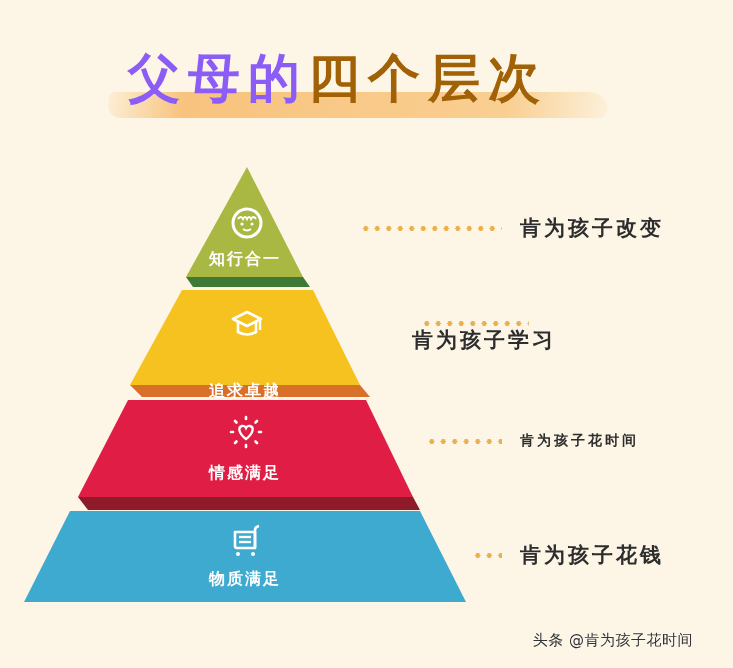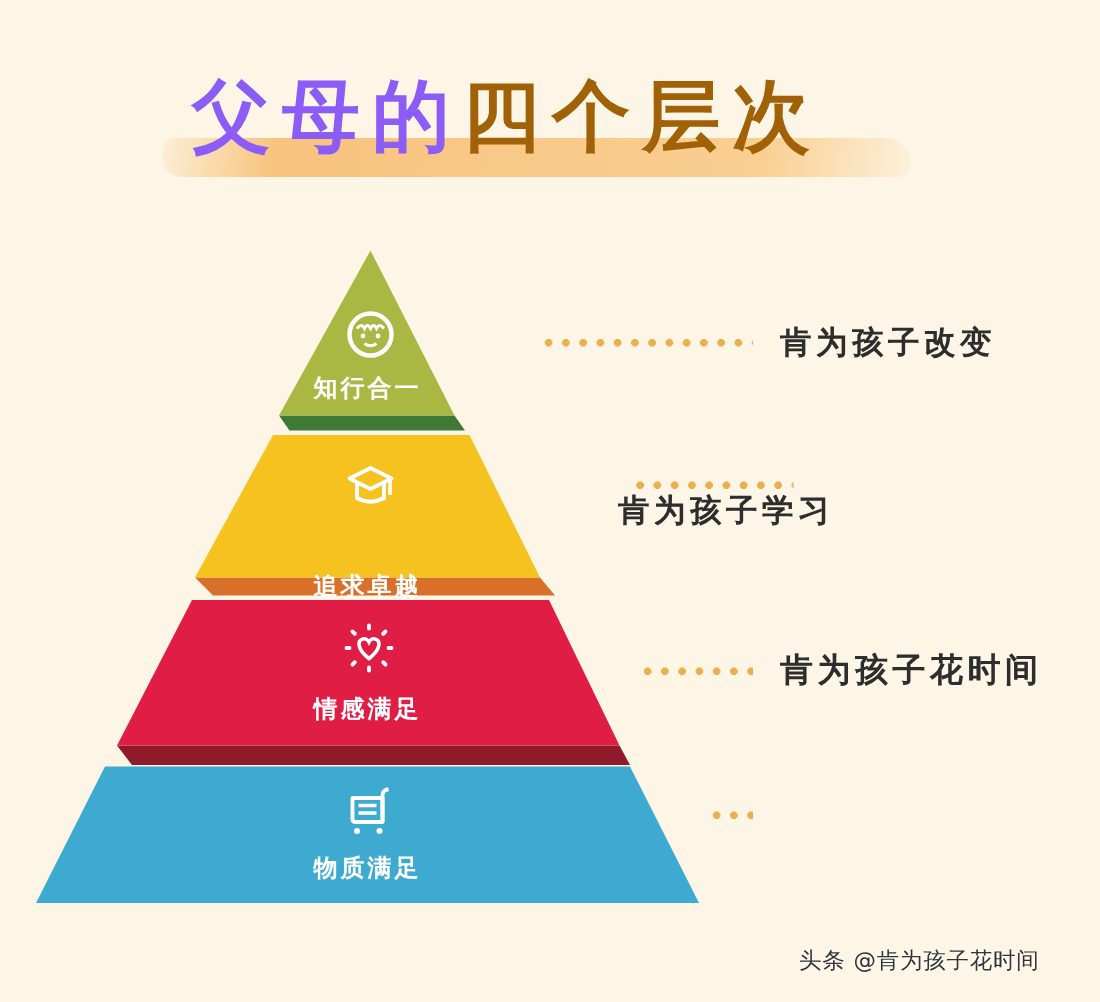--- a/index.html
+++ b/index.html
@@ -83,19 +83,20 @@
 <div class="row" style="left:360px;top:214px;">
   <div class="dots" style="width:142px;"></div>
   <div class="row-text">肯为孩子改变</div>
 </div>
 <div class="row" style="left:394px;top:321px;flex-direction:column;">
   <div class="dots" style="width:108px;"></div>
   <div class="row-text">肯为孩子学习</div>
 </div>
 <div class="row" style="left:426px;top:432px;">
   <div class="dots" style="width:76px;"></div>
-  <div class="row-text" style="font-size:22px;">肯为孩子花时间</div>
+  <div class="row-text" style="font-size:14px;">肯为孩子花时间</div>
 </div>
 <div class="row" style="left:472px;top:541px;">
   <div class="dots" style="width:30px;"></div>
+  <div class="row-text">肯为孩子花钱</div>
 </div>
 
 <div class="watermark">头条 @肯为孩子花时间</div>
 
 </body></html>

